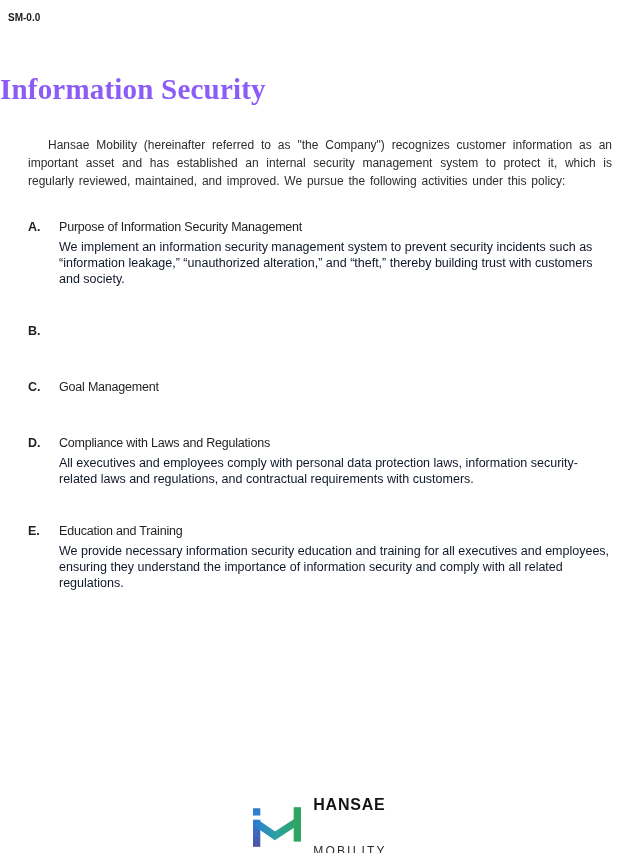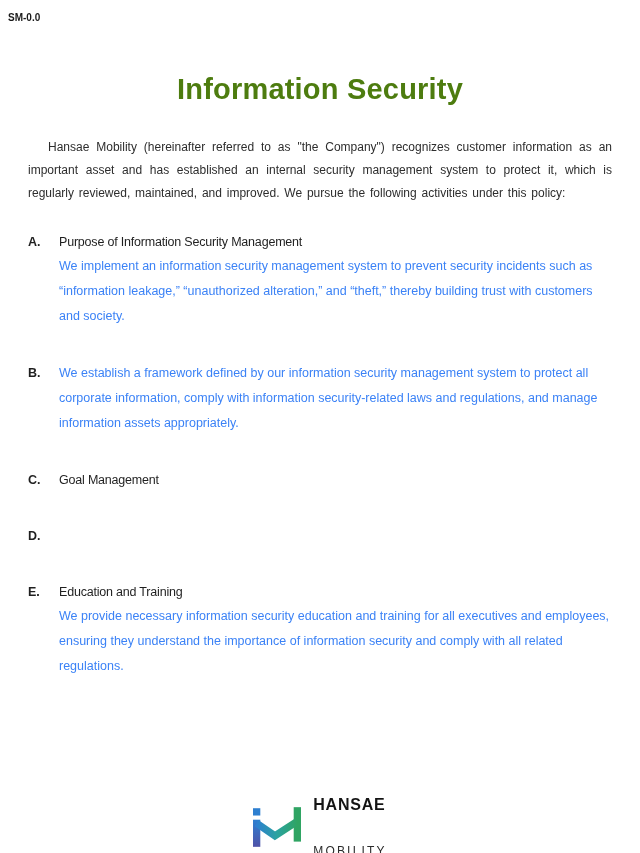--- a/index.html
+++ b/index.html
@@ -16,31 +16,31 @@
     justify-content: space-between;
     align-items: flex-start;
     padding: 12px 22px 0 8px;
     font-size: 10px;
     font-weight: bold;
     color: #1a1a1a;
     gap: 46px;
   }
   .doc-title {
     margin-top: 50px;
-    text-align: center;
-    font-family: Liberation Sans, sans-serif;
+    text-align: left;
+    font-family: Liberation Serif, serif;
     font-size: 29px;
     font-weight: bold;
-    color: #4d7c0f;
+    color: #8b5cf6;
     letter-spacing: 0.2px;
   }
   .intro {
     margin: 30px 28px 0 28px;
     font-size: 12px;
-    line-height: 23px;
+    line-height: 18px;
     text-align: justify;
     text-indent: 20px;
     color: #2d2d2d;
     word-spacing: 1.5px;
   }
   .sections { margin: 25px 28px 0 28px; }
   .section {
     display: grid;
     grid-template-columns: 31px 1fr;
     margin-bottom: 32px;
@@ -54,22 +54,22 @@
   .section-heading {
     font-size: 12.5px;
     font-weight: normal;
     line-height: 24px;
     color: #1f1f1f;
     letter-spacing: -0.2px;
   }
   .section-body {
     grid-column: 2;
     font-size: 12.5px;
-    line-height: 25px;
-    color: #3b82f6;
+    line-height: 16px;
+    color: #0f172a;
     max-width: 552px;
   }
   .logo-block {
     position: absolute;
     left: 0; right: 0;
     top: 796px;
     display: flex;
     justify-content: center;
     align-items: center;
     gap: 12px;
@@ -105,30 +105,31 @@
 <div class="sections">
 
   <div class="section">
     <span class="section-letter">A.</span>
     <span class="section-heading">Purpose of Information Security Management</span>
     <p class="section-body">We implement an information security management system to prevent security incidents such as “information leakage,” “unauthorized alteration,” and “theft,” thereby building trust with customers and society.</p>
   </div>
 
   <div class="section">
     <span class="section-letter">B.</span>
-    <p class="section-body">We establish a framework defined by our information security management system to protect all corporate information, comply with information security-related laws and regulations, and manage information assets appropriately.</p>
   </div>
 
   <div class="section">
     <span class="section-letter">C.</span>
     <span class="section-heading">Goal Management</span>
   </div>
 
   <div class="section">
     <span class="section-letter">D.</span>
+    <span class="section-heading">Compliance with Laws and Regulations</span>
+    <p class="section-body">All executives and employees comply with personal data protection laws, information security-related laws and regulations, and contractual requirements with customers.</p>
   </div>
 
   <div class="section">
     <span class="section-letter">E.</span>
     <span class="section-heading">Education and Training</span>
     <p class="section-body">We provide necessary information security education and training for all executives and employees, ensuring they understand the importance of information security and comply with all related regulations.</p>
   </div>
 
 </div>
 

